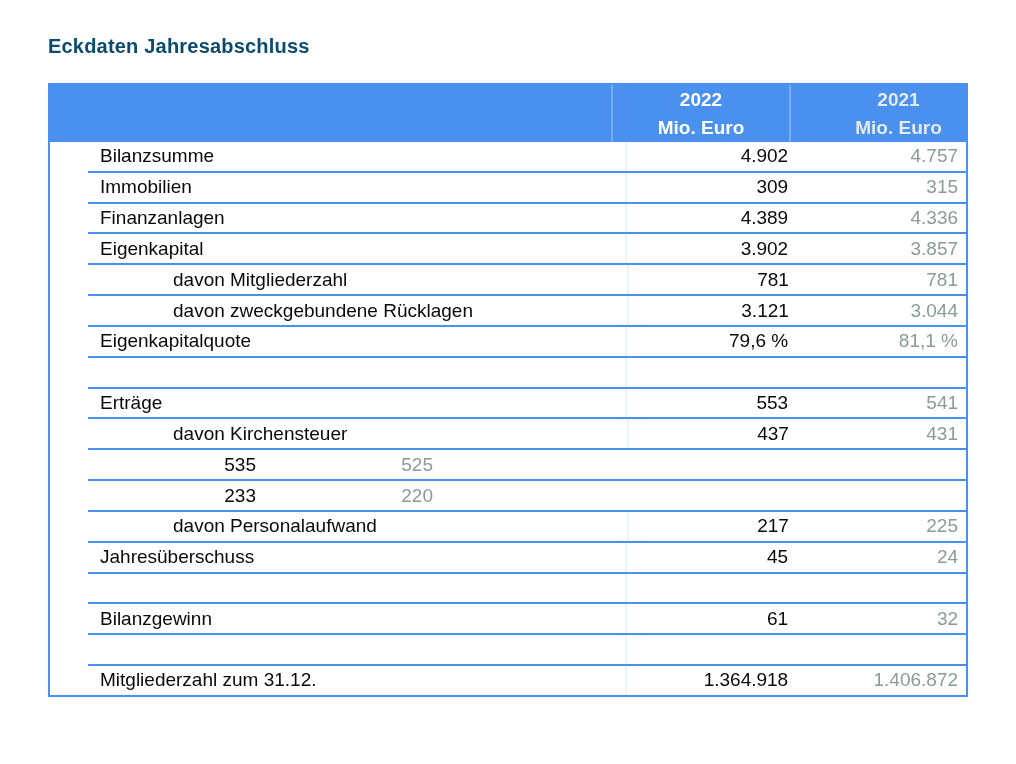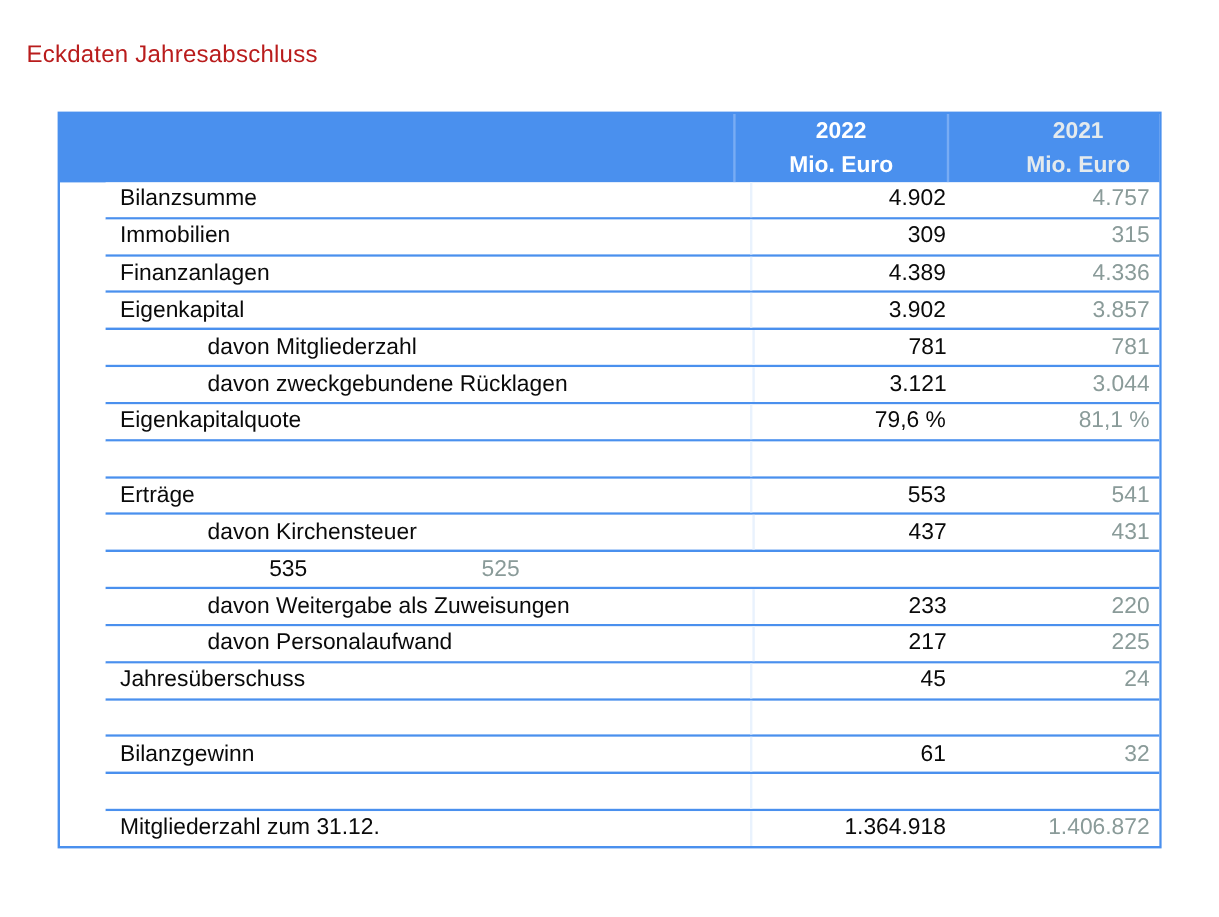--- a/index.html
+++ b/index.html
@@ -5,29 +5,29 @@
   * { margin: 0; padding: 0; box-sizing: border-box; }
   html, body { background: #ffffff; }
   body {
     width: 1016px; height: 764px;
     position: relative;
     font-family: "Liberation Sans", sans-serif;
     overflow: hidden;
   }
   .page-title {
     position: absolute;
-    left: 22px; top: 35px;
+    left: 48px; top: 35px;
     font-size: 20px;
-    font-weight: 400;
-    color: #b91c1c;
+    font-weight: 700;
+    color: #0c4a6e;
     letter-spacing: 0.2px;
   }
   .fin-table {
     position: absolute;
-    left: 48px; top: 93px;
+    left: 48px; top: 83px;
     width: 920px; height: 614px;
     border: 2px solid var(--header-blue, #4a90ee);
     background: #ffffff;
     display: flex;
     flex-direction: column;
   }
   .thead {
     flex: none;
     height: 57px;
     background: var(--header-blue, #4a90ee);
@@ -145,21 +145,20 @@
       <div class="trow indent">
         <div class="label-col">davon Kirchensteuer</div>
         <div class="col-2022 val">437</div>
         <div class="col-2021 val">431</div>
       </div>
       <div class="trow">
         <div class="col-2022 val">535</div>
         <div class="col-2021 val">525</div>
       </div>
       <div class="trow indent">
-        <div class="label-col">davon Weitergabe als Zuweisungen</div>
         <div class="col-2022 val">233</div>
         <div class="col-2021 val">220</div>
       </div>
       <div class="trow indent">
         <div class="label-col">davon Personalaufwand</div>
         <div class="col-2022 val">217</div>
         <div class="col-2021 val">225</div>
       </div>
       <div class="trow">
         <div class="label-col">Jahresüberschuss</div>

